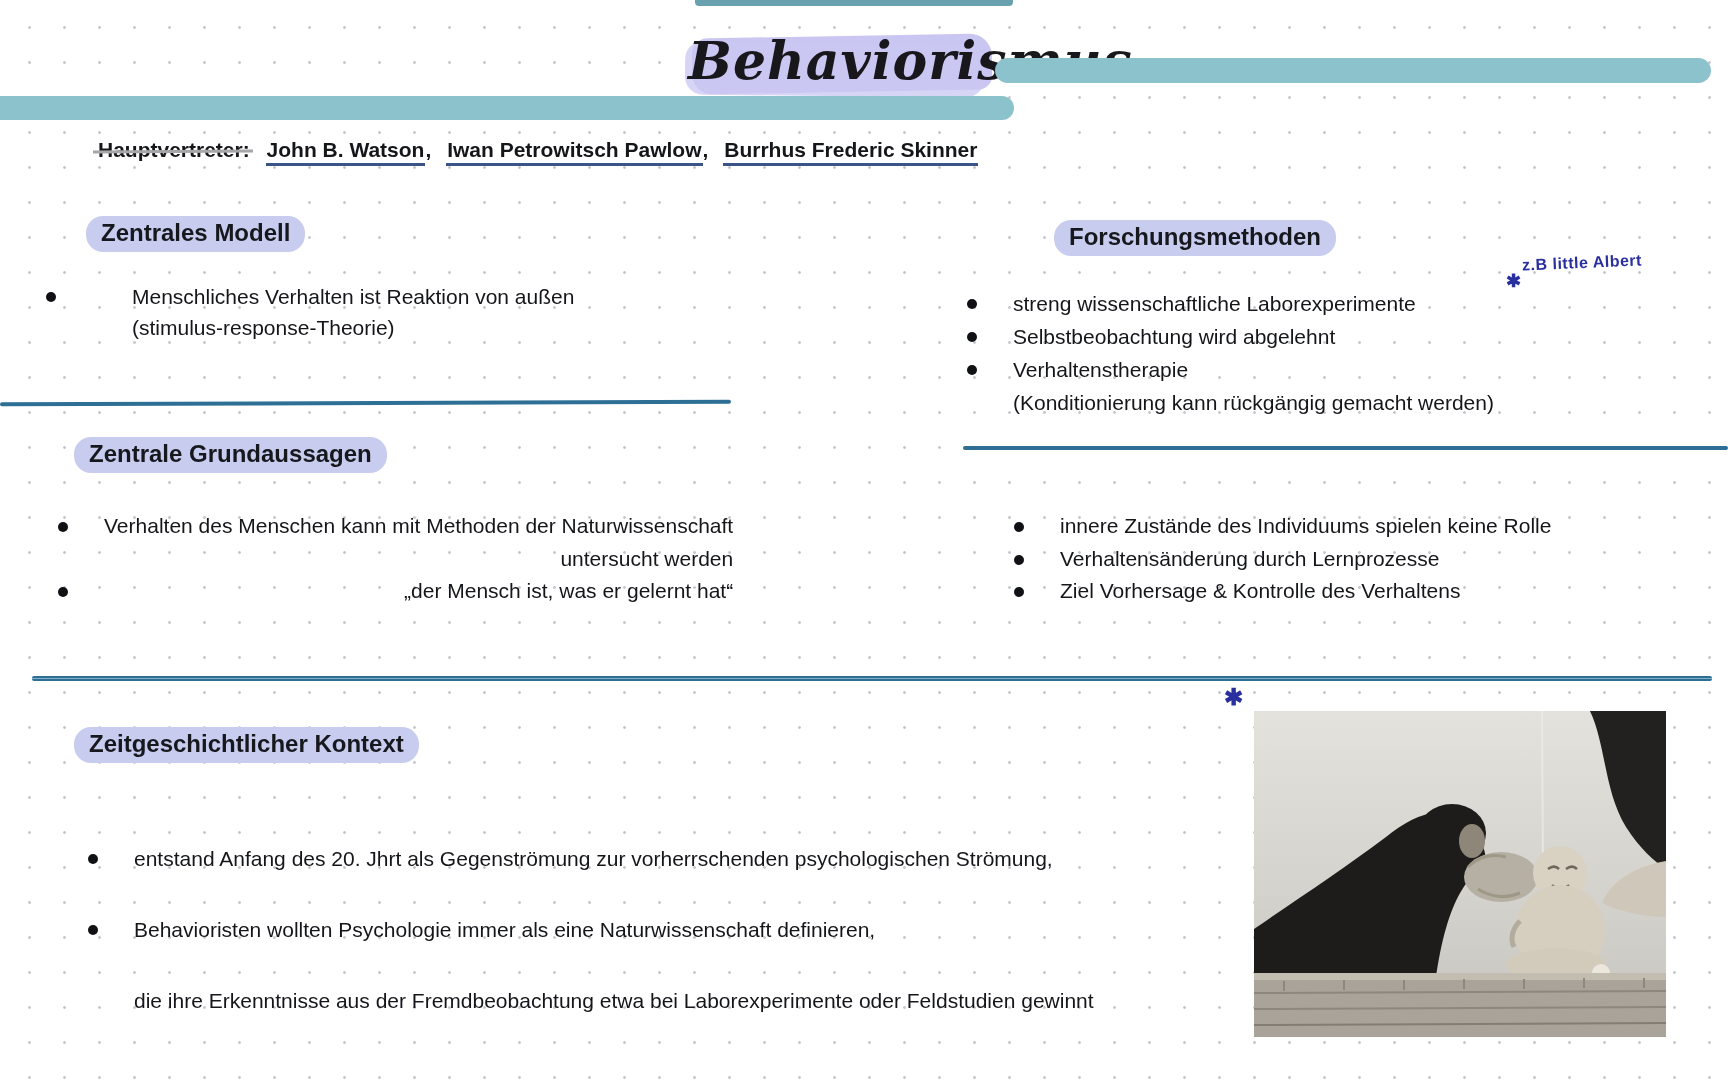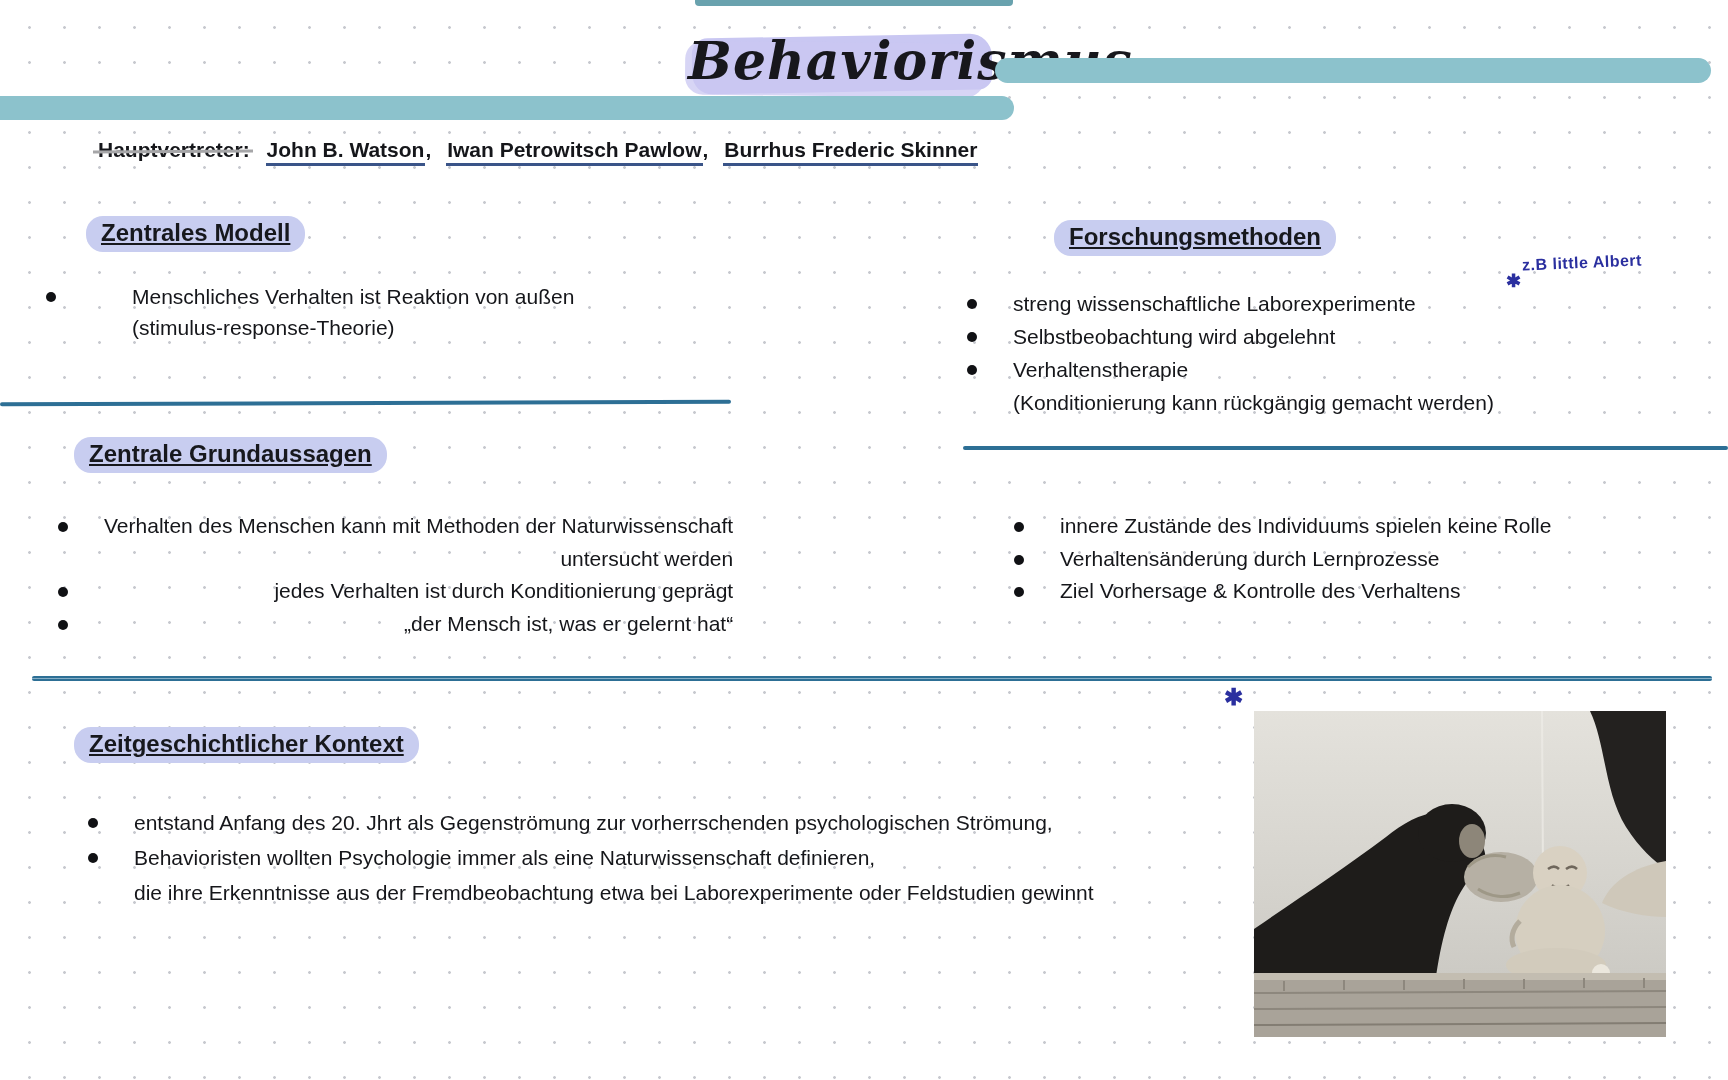--- a/index.html
+++ b/index.html
@@ -18,34 +18,34 @@
   .title-text{left:688px;top:30px;width:308px;text-align:center;font-family:"DejaVu Serif",serif;font-style:italic;font-weight:bold;font-size:52px;letter-spacing:1px;color:#17171c;}
   .bar-top{left:995px;top:58px;width:716px;height:25px;background:#8cc2cc;border-radius:13px;}
   .bar-left{left:-12px;top:96px;width:1026px;height:24px;background:#8cc2cc;border-radius:0 13px 13px 0;}
   
   .hv{left:50px;top:138px;font-size:21px;font-weight:600;white-space:nowrap;margin-left:48px;}
   .hv .label{position:relative;display:inline-block;margin-right:10px;}
   .hv .label::after{content:"";position:absolute;left:-5px;right:-3px;top:52%;height:3px;background:#a6a6a8;transform:rotate(-.4deg);}
   .hv .name{display:inline-block;border-bottom:3px solid #3a5488;padding:0 1px 1px 1px;}
   .hv .sep{display:inline-block;margin-right:9px;}
   
-  .pill{background:#c8cdf0;border-radius:17px;padding:3px 15px 5px;font-weight:bold;font-size:24px;color:#17181d;white-space:nowrap;text-decoration:underline;}
+  .pill{background:#c8cdf0;border-radius:17px;padding:3px 15px 5px;font-weight:bold;font-size:24px;color:#17181d;white-space:nowrap;}
   
   .divider{height:4px;border-radius:2px;background:#2d6f95;}
   .divider.thick{height:5px;background:linear-gradient(to bottom,#2d6f95 0 30%,#86aec6 30% 62%,#2d6f95 62% 100%);}
   
   .list{position:absolute;font-size:21px;}
   .li{position:relative;padding-left:52px;}
   .dot{position:absolute;left:6px;width:10px;height:10px;border-radius:50%;background:#101114;}
   .ln{display:block;white-space:nowrap;}
   #list-modell{left:40px;top:281px;}   #list-modell .ln{line-height:31px;margin-left:40px;} #list-modell .dot{top:11px;}
   #list-forschung{left:961px;top:287px;} #list-forschung .ln{line-height:33px;} #list-forschung .dot{top:12px;}
   #list-grund-left{left:52px;top:510px;} #list-grund-left .ln{line-height:32.5px;text-align:right;} #list-grund-left .dot{top:12px;}
   #list-grund-right{left:1008px;top:510px;} #list-grund-right .ln{line-height:32.5px;} #list-grund-right .dot{top:12px;}
-  #list-kontext{left:82px;top:805px;} #list-kontext .ln{line-height:35px;} #list-kontext .dot{top:13px;}
+  #list-kontext{left:82px;top:805px;} #list-kontext .ln{line-height:35px;margin-top:36px;} #list-kontext .dot{top:13px;}
   
   .ink{color:#2a2f9f;font-weight:bold;}
   .note{left:1522px;top:254px;font-size:16px;transform:rotate(-2.5deg);letter-spacing:.5px;white-space:nowrap;}
   .ast1{left:1506px;top:270px;font-size:18px;}
   .ast2{left:1224px;top:684px;font-size:23px;}
   
   .photo{left:1254px;top:711px;width:412px;height:326px;background:#d8d6d1;box-shadow:0 0 0 1px #bdbbb6 inset;}
   .photo svg{display:block;width:100%;height:100%;}
 </style>
 </head>
@@ -100,24 +100,20 @@
 
   <div class="abs divider" style="left:0;top:401px;width:731px;transform:rotate(-.2deg);"></div>
   <div class="abs divider" style="left:963px;top:446px;width:765px;"></div>
   <div class="abs divider thick" style="left:32px;top:676px;width:1680px;"></div>
 
   <div class="list" id="list-grund-left">
     <div class="li">
       <span class="dot"></span>
       <span class="ln">Verhalten des Menschen kann mit Methoden der Naturwissenschaft</span>
       <span class="ln">untersucht werden</span>
-    </div>
-    <div class="li">
-      <span class="dot"></span>
-      <span class="ln">jedes Verhalten ist durch Konditionierung geprägt</span>
     </div>
     <div class="li">
       <span class="dot"></span>
       <span class="ln">„der Mensch ist, was er gelernt hat“</span>
     </div>
   </div>
   <div class="list" id="list-grund-right">
     <div class="li">
       <span class="dot"></span>
       <span class="ln">innere Zustände des Individuums spielen keine Rolle</span>

